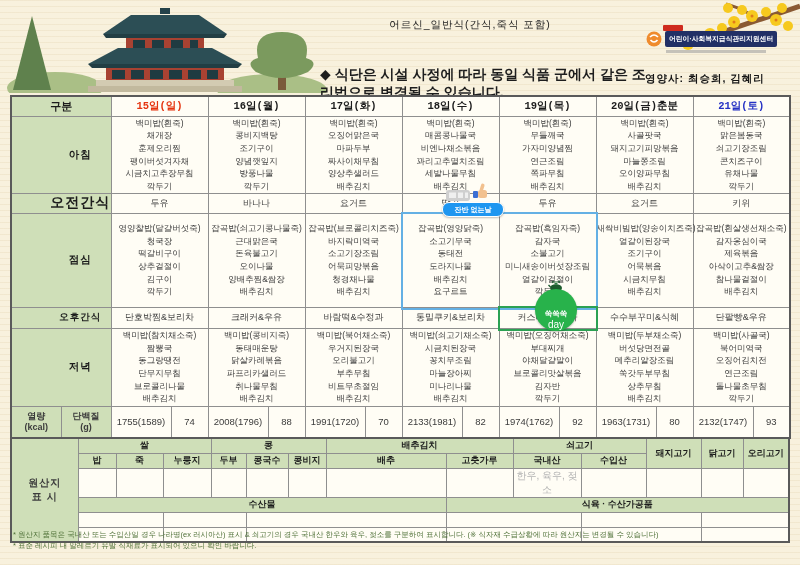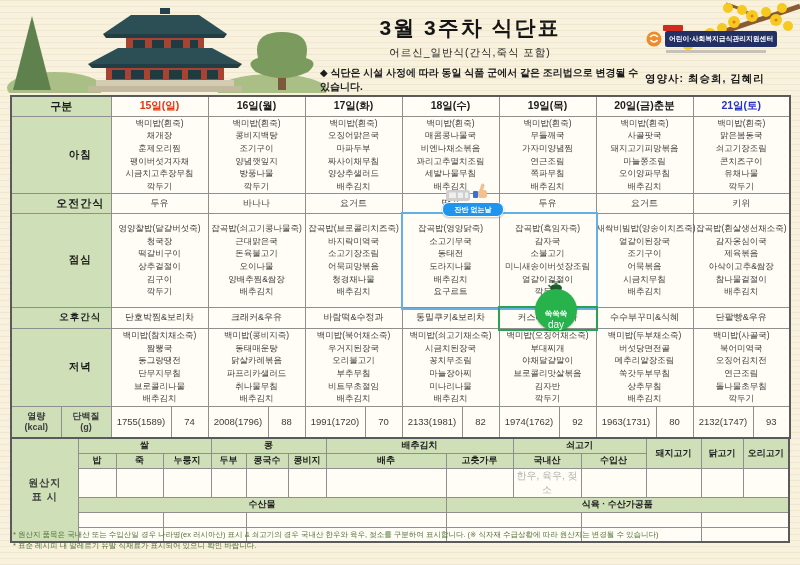--- a/index.html
+++ b/index.html
@@ -5,35 +5,35 @@
   html,body{margin:0;padding:0;}
   body{font-family:"Liberation Sans","DejaVu Sans",sans-serif;}
   #page{position:relative;width:800px;height:565px;overflow:hidden;
         background:#f8f1dd;
         background-image:repeating-linear-gradient(180deg,rgba(205,180,130,.16) 0px,rgba(205,180,130,.16) 1px,transparent 1px,transparent 6px);}
   
   #palace{position:absolute;left:0;top:0;}
   #title-block{position:absolute;left:340px;top:14px;width:260px;text-align:center;}
   #main-title{font-size:21px;font-weight:bold;color:#151515;letter-spacing:2px;}
   #sub-title{font-size:10.5px;color:#222;margin-top:4px;letter-spacing:1px;}
-  #notice{position:absolute;left:320px;top:66px;width:330px;font-size:10px;font-weight:bold;color:#1d1d1d;}
+  #notice{position:absolute;left:320px;top:66px;width:330px;font-size:14px;font-weight:bold;color:#1d1d1d;}
   #flowers{position:absolute;right:0;top:0;}
   #logo{position:absolute;left:646px;top:31px;display:flex;align-items:center;gap:3px;}
   #logo-box{background:#223066;color:#fff;font-size:6.8px;font-weight:bold;padding:3px 4px;border-radius:2px;white-space:nowrap;}
   #logo-redtag{position:absolute;left:663px;top:25px;width:20px;height:6px;background:#cf2b1e;border-radius:1px;}
   #logo-subbar{position:absolute;left:666px;top:50px;width:100px;height:3px;background:#9a9a9a;opacity:.55;}
   #dietitian{position:absolute;left:645px;top:72px;font-size:10.5px;font-weight:bold;color:#141414;letter-spacing:1px;}
   
   table{border-collapse:collapse;table-layout:fixed;}
   #menu-table{position:absolute;left:10px;top:95px;width:779px;border:2px solid #5a5a5a;}
   #origin-table{position:absolute;left:10px;top:437px;width:779px;border:2px solid #5a5a5a;}
   td{border:1px solid #8f8f8f;text-align:center;vertical-align:middle;padding:0;color:#3c3c3c;}
   .g{background:#cfdfb8;}
   .hdr{font-size:11px;font-weight:bold;color:#1c1c1c;}
-  .day{font-size:10.5px;font-weight:bold;color:#1c1c1c;background:#fffdf5;}
+  .day{font-size:10.5px;font-weight:bold;color:#1c1c1c;background:#fffdf5;font-family:Liberation Mono, monospace;}
   .day.sun{color:#e53410;}
   .day.sat{color:#2531c4;}
   .rowlab{font-size:10.5px;font-weight:bold;color:#1c1c1c;letter-spacing:1px;padding-left:38px;}
   .menu{font-size:8.5px;line-height:12.6px;white-space:pre;background:#fffdf5;}
   .snackcell{font-size:9px;background:#fffdf5;}
   .kc{font-size:9.5px;background:#fffdf5;}
   .kclab{font-size:9px;font-weight:bold;white-space:pre-line;line-height:11px;}
   .r-hdr{height:20px;padding-left:28px;}.r-meal{height:77px;}.r-snack{height:20px;}
   .r-lunch{height:94px;}.r-psnack{height:21px;}.r-dinner{height:78px;}.r-kcal{height:32px;}
   
@@ -83,21 +83,20 @@
     <rect x="131" y="70" width="13" height="9" fill="#1f3b41"></rect>
     <rect x="150" y="70" width="13" height="9" fill="#1f3b41"></rect>
     <rect x="169" y="70" width="13" height="9" fill="#1f3b41"></rect>
     <rect x="188" y="70" width="13" height="9" fill="#1f3b41"></rect>
     <rect x="207" y="70" width="11" height="9" fill="#1f3b41"></rect>
     <rect x="96" y="80" width="138" height="6" fill="#d3cbb2"></rect>
     <rect x="88" y="86" width="154" height="6" fill="#c2b99e"></rect>
   </svg>
 
   <div id="title-block">
-    <div id="main-title">3월 3주차 식단표</div>
     <div id="sub-title">어르신_일반식(간식,죽식 포함)</div>
   </div>
   <div id="notice">◆ 식단은 시설 사정에 따라 동일 식품 군에서 같은 조리법으로 변경될 수 있습니다.</div>
 
   <svg id="flowers" width="170" height="62" viewBox="0 0 170 62">
     <path d="M170,6 C130,20 95,30 55,46" stroke="#8a5a33" stroke-width="5" fill="none"></path>
     <path d="M128,20 C116,10 106,7 96,4" stroke="#8a5a33" stroke-width="3" fill="none"></path>
     <g fill="#f6c91e">
       <circle cx="58" cy="44" r="6"></circle>
         <circle cx="68" cy="40" r="5"></circle>
@@ -202,21 +201,21 @@
 오이양파무침
 배추김치</td>
       <td colspan="2" class="menu">백미밥(흰죽)
 맑은봄동국
 쇠고기장조림
 콘치즈구이
 유채나물
 깍두기</td>
     </tr>
     <tr class="r-snack">
-      <td colspan="2" class="g rowlab" style="font-size:11px">오전간식</td>
+      <td colspan="2" class="g rowlab" style="font-size:14px">오전간식</td>
       <td colspan="2" class="snackcell">두유</td>
       <td colspan="2" class="snackcell">바나나</td>
       <td colspan="2" class="snackcell">요거트</td>
       <td colspan="2" class="snackcell">딸기</td>
       <td colspan="2" class="snackcell">두유</td>
       <td colspan="2" class="snackcell">요거트</td>
       <td colspan="2" class="snackcell">키위</td>
     </tr>
     <tr class="r-lunch">
       <td colspan="2" class="g rowlab">점심</td>

